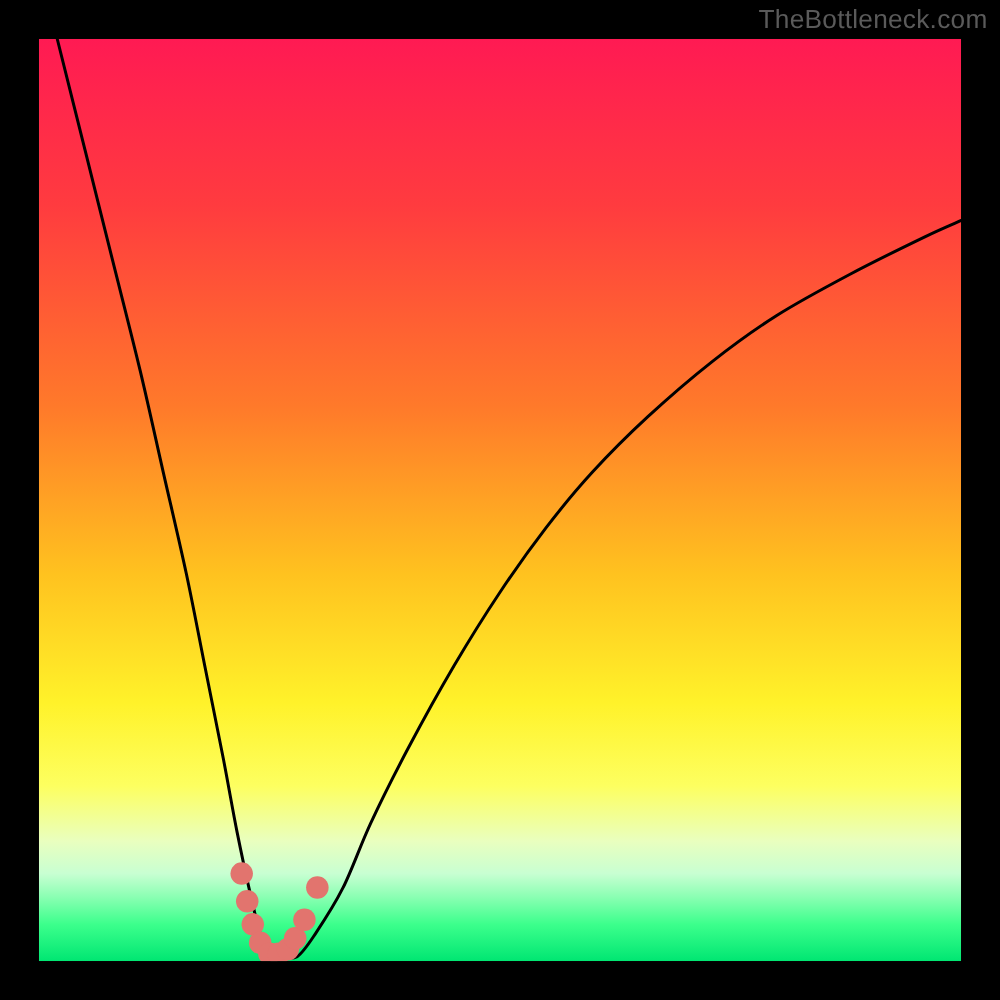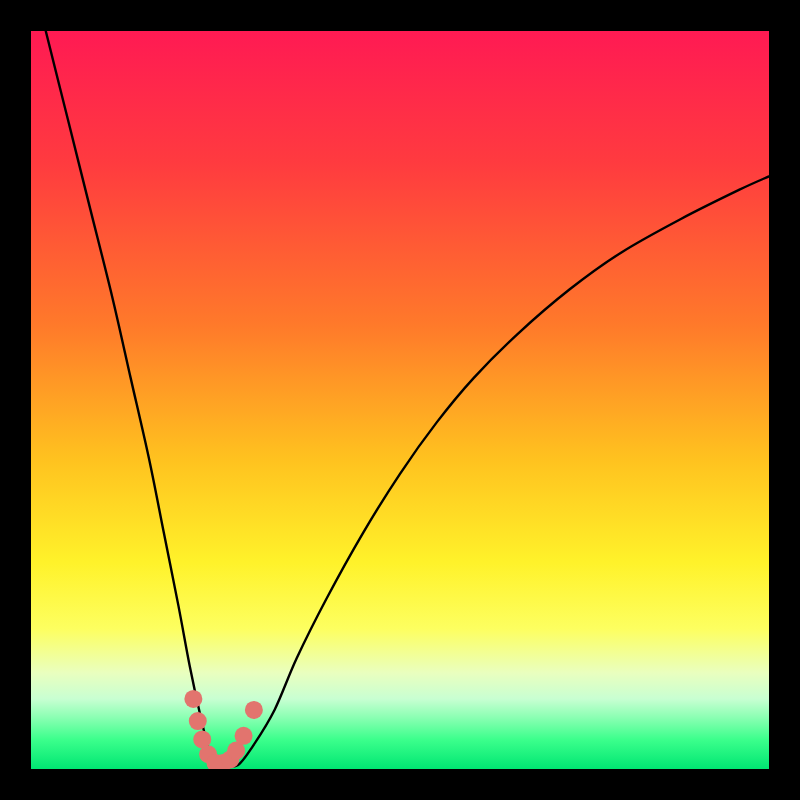--- a/index.html
+++ b/index.html
@@ -34,20 +34,21 @@
     font-weight: 500;
     letter-spacing: 0.2px;
     font-family: Arial, Helvetica, sans-serif;
   }
   svg { display: block; }
 </style>
 </head>
 <body>
 
 <div class="frame">
+  <div class="watermark">TheBottleneck.com</div>
   <div class="plot">
     <svg id="chart-svg" width="738" height="738" viewBox="0 0 738 738" preserveAspectRatio="none">
       <defs>
         <linearGradient id="bg-grad" x1="0" y1="0" x2="0" y2="1">
             <stop offset="0%" stop-color="#ff1a53"></stop>
             <stop offset="18%" stop-color="#ff3b3f"></stop>
             <stop offset="40%" stop-color="#ff7a2a"></stop>
             <stop offset="57.99999999999999%" stop-color="#ffc21f"></stop>
             <stop offset="72%" stop-color="#fff22a"></stop>
             <stop offset="81%" stop-color="#fdff60"></stop>

